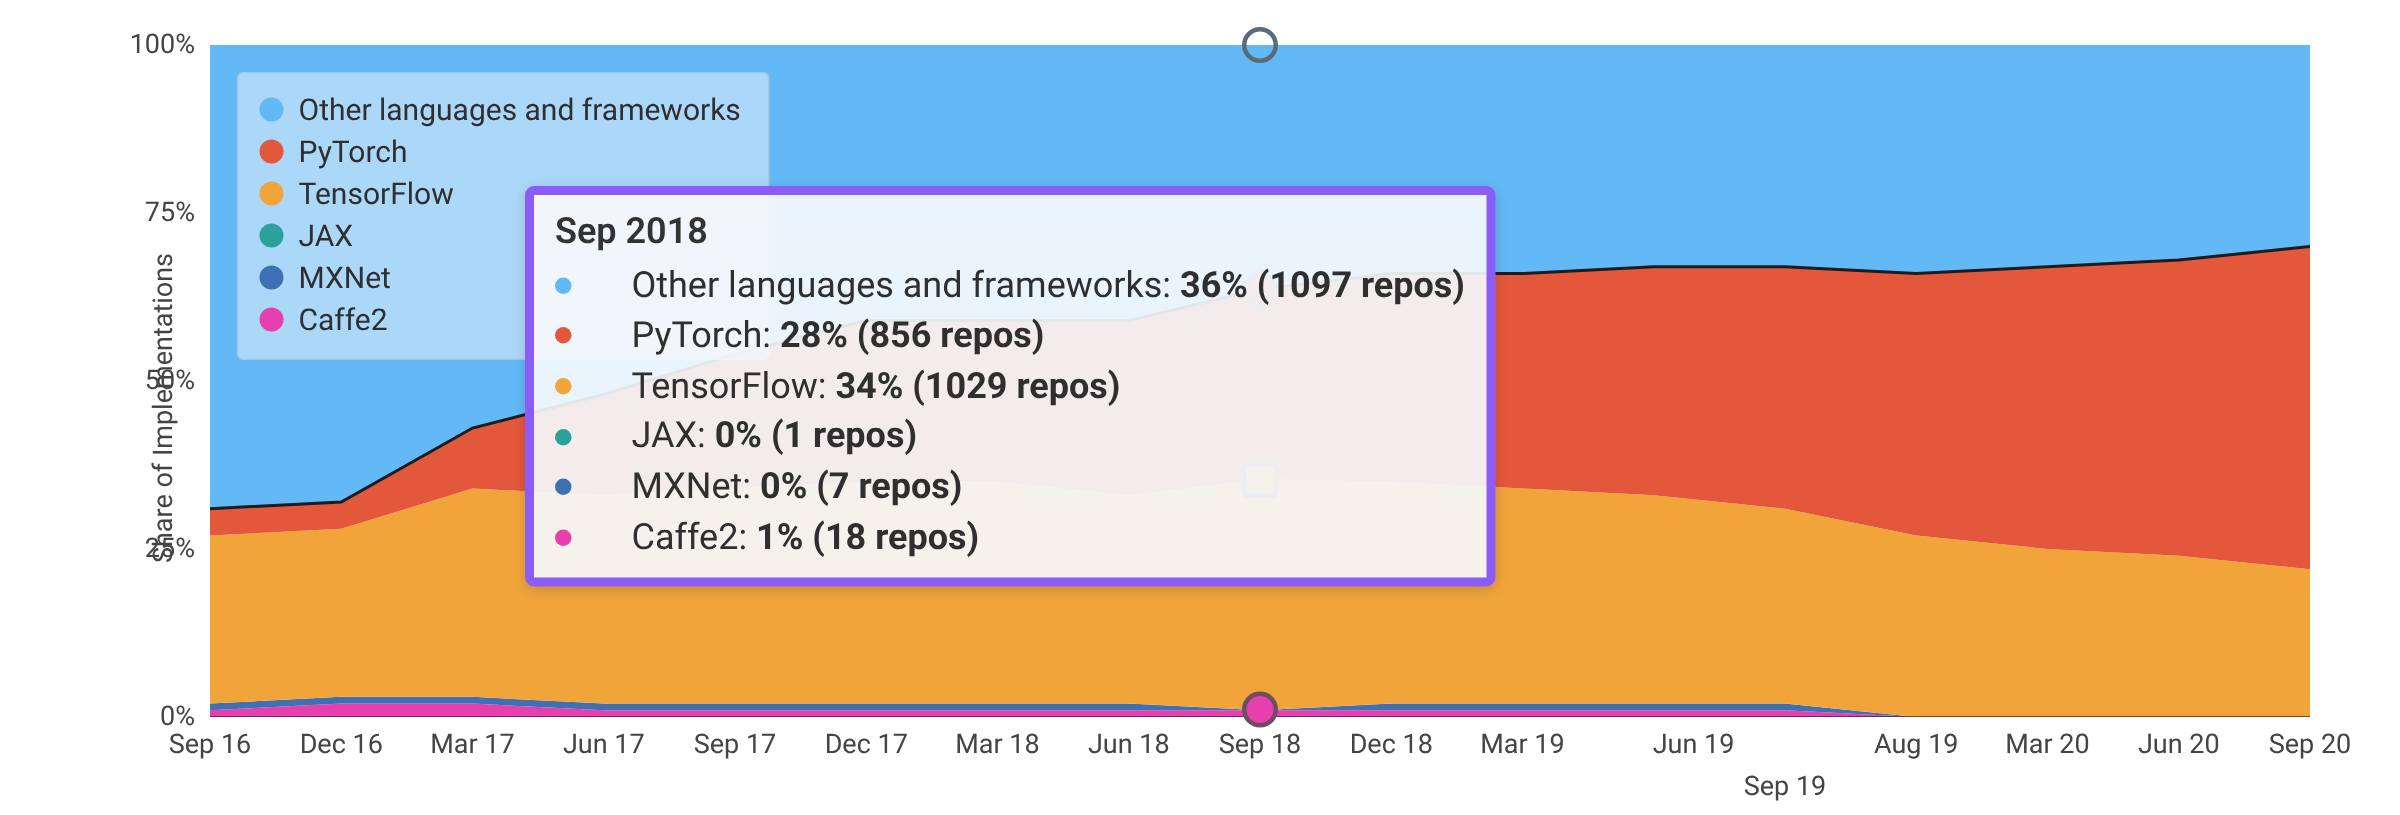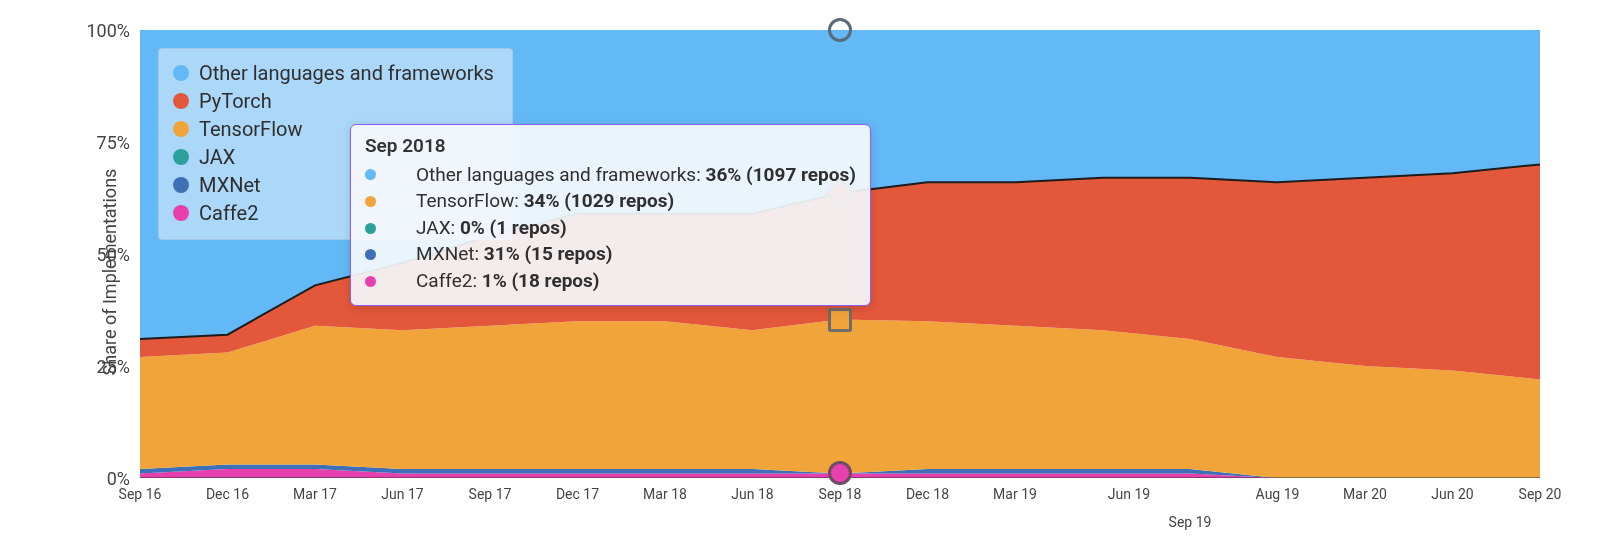--- a/index.html
+++ b/index.html
@@ -41,21 +41,21 @@
     right: 1470px; 
     width: 60px;
     text-align: right;
     font-size: 18px;
     color: #444;
     transform: translateY(-50%);
   }
   .x-tick {
     position: absolute;
     top: 486px;
-    font-size: 14px;
+    font-size: 18px;
     color: #444;
     transform: translateX(-50%);
     white-space: nowrap;
   }
   .legend {
     position: absolute;
     left: 158px;
     top: 48px;
     background: rgba(210, 232, 250, 0.65);
     border: 1px solid #a7c7e7;
@@ -72,25 +72,25 @@
   }
   .swatch {
     width: 16px; height: 16px; border-radius: 50%;
     flex: 0 0 auto;
   }
   .tooltip {
     position: absolute;
     left: 350px;
     top: 124px;
     background: rgba(245, 248, 252, 0.92);
-    border: 1px solid #8b5cf6;
+    border: 6px solid #8b5cf6;
     border-radius: 6px;
     box-shadow: 0 2px 8px rgba(0,0,0,0.15);
     padding: 8px 14px 10px 14px;
-    font-size: 19px;
+    font-size: 24px;
     line-height: 1.4;
     min-width: 430px;
   }
   .tooltip-title { font-weight: 600; color: #333; margin-bottom: 2px; }
   .tooltip-row { display: flex; align-items: center; gap: 6px; white-space: nowrap; }
   .dot { width: 11px; height: 11px; border-radius: 50%; flex: 0 0 auto; }
   .tt-name { color: #2f2f2f; margin-left: 34px; }
   .gridline {
     position: absolute;
     left: 140px;
@@ -202,30 +202,34 @@
     </div>
   </div>
 
   <div class="tooltip">
     <div class="tooltip-title">Sep 2018</div>
     <div class="tooltip-row">
       <span class="dot" style="background:#63b8f6"></span>
       <span class="tt-name"><span>Other languages and frameworks</span>: <b>36% (1097 repos)</b></span>
     </div>
     <div class="tooltip-row">
+      <span class="dot" style="background:#e3583b"></span>
+      <span class="tt-name"><span>PyTorch</span>: <b>28% (856 repos)</b></span>
+    </div>
+    <div class="tooltip-row">
       <span class="dot" style="background:#f0a43a"></span>
       <span class="tt-name"><span>TensorFlow</span>: <b>34% (1029 repos)</b></span>
     </div>
     <div class="tooltip-row">
       <span class="dot" style="background:#2aa19a"></span>
       <span class="tt-name"><span>JAX</span>: <b>0% (1 repos)</b></span>
     </div>
     <div class="tooltip-row">
       <span class="dot" style="background:#3f6fb5"></span>
-      <span class="tt-name"><span>MXNet</span>: <b>31% (15 repos)</b></span>
+      <span class="tt-name"><span>MXNet</span>: <b>0% (7 repos)</b></span>
     </div>
     <div class="tooltip-row">
       <span class="dot" style="background:#e83fae"></span>
       <span class="tt-name"><span>Caffe2</span>: <b>1% (18 repos)</b></span>
     </div>
   </div>
 
   <div class="watermark"></div>
 </div>
 

